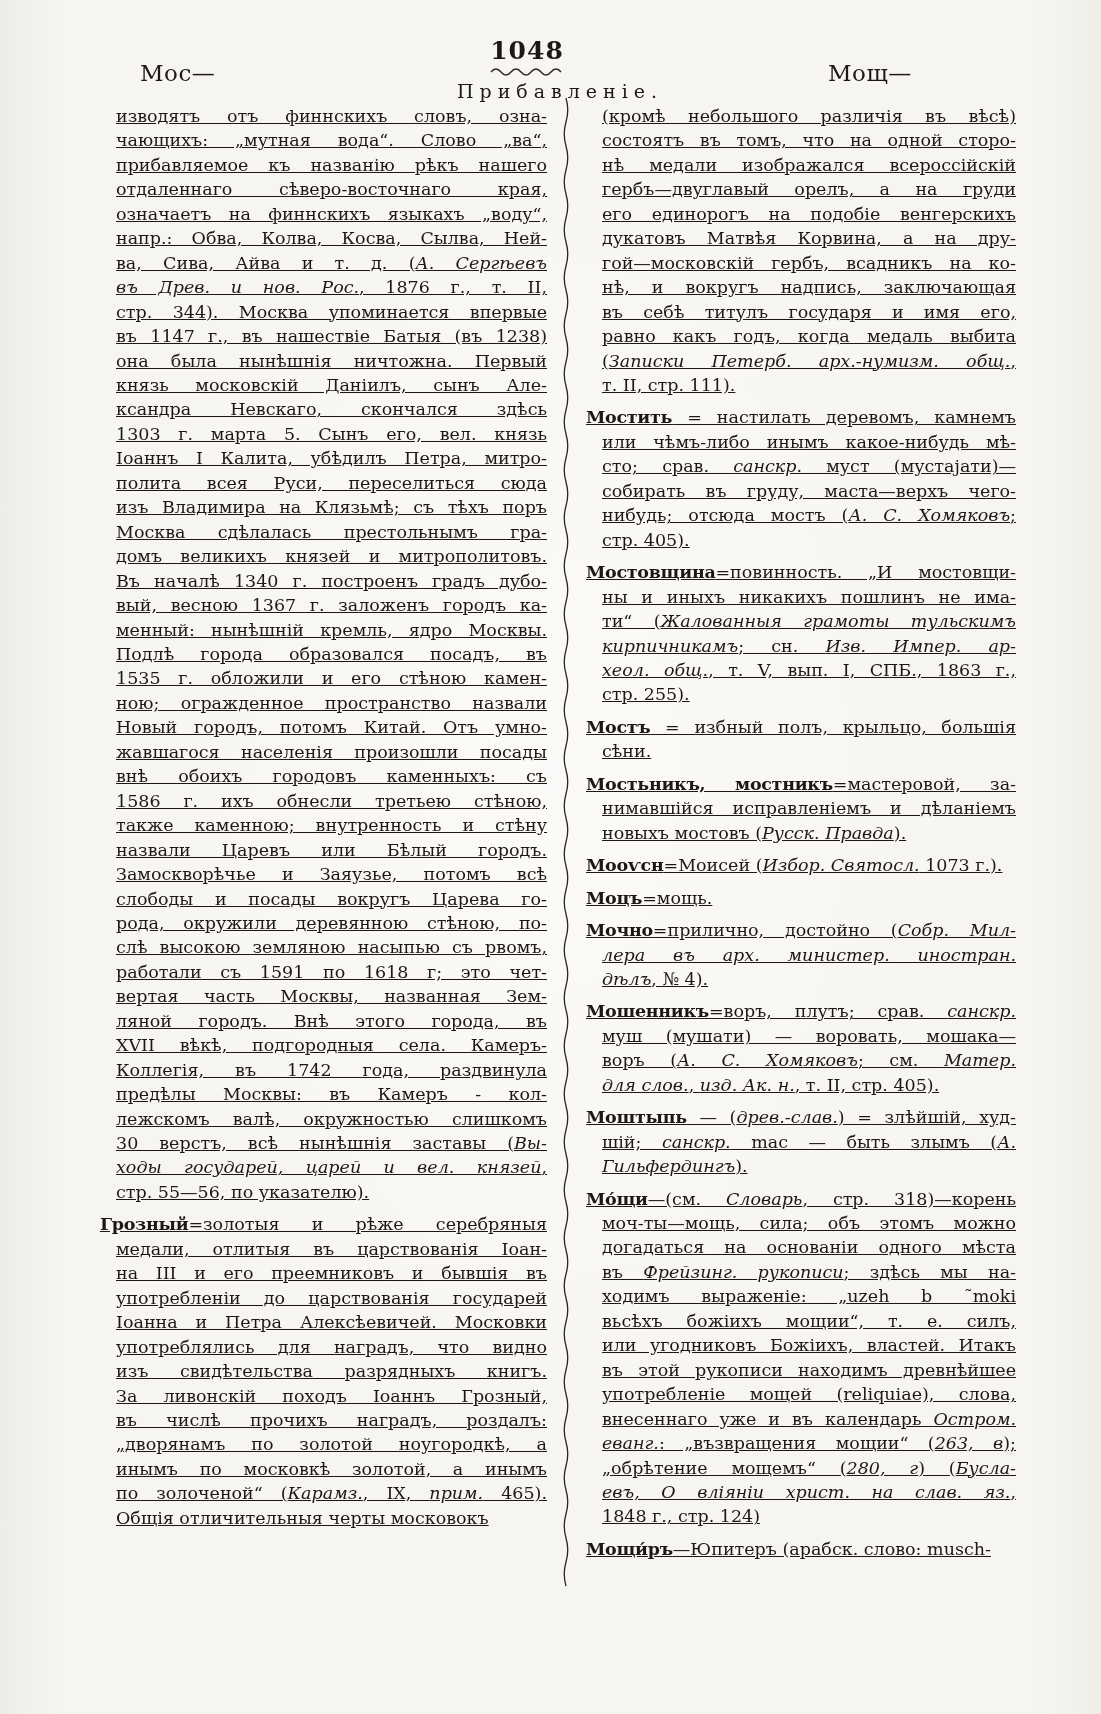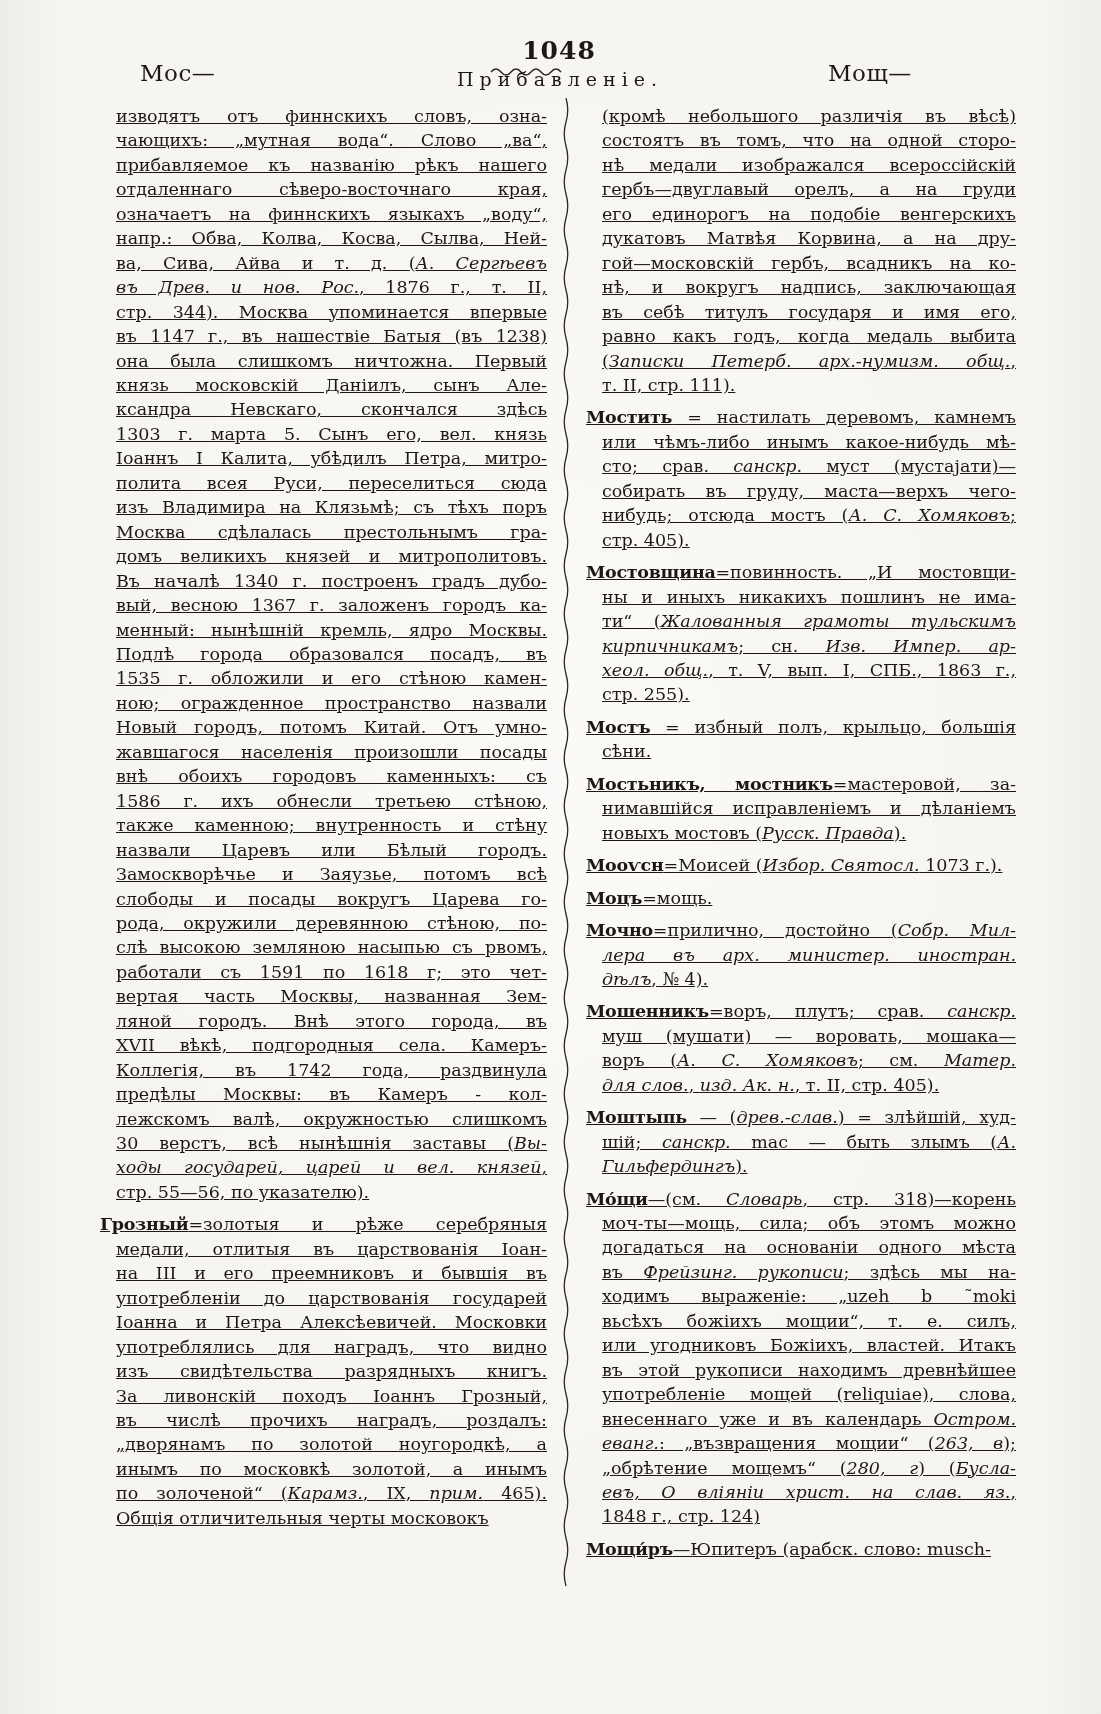--- a/index.html
+++ b/index.html
@@ -13,33 +13,33 @@
     color: var(--ink, #1c1915);
     position: relative;
   }
   .page {
     position: absolute; inset: 0;
     background: radial-gradient(ellipse at 50% 45%, rgba(255,255,255,.55) 0%, rgba(255,255,255,0) 60%),
                 linear-gradient(90deg, rgba(0,0,0,.035) 0%, rgba(0,0,0,0) 6%, rgba(0,0,0,0) 94%, rgba(0,0,0,.03) 100%);
   }
   .page-number {
     position: absolute; top: 36px; left: 527px; transform: translateX(-50%);
-    font-size: 25px; font-weight: bold; letter-spacing: 1px; margin-left: 32px;
+    font-size: 25px; font-weight: bold; letter-spacing: 1px;
   }
   .page-number-underline {
     position: absolute; top: 67px; left: 527px; transform: translateX(-50%);
   }
   .running-head {
     position: absolute; top: 60px;
     font-size: 23px; letter-spacing: .5px;
   }
   .running-head.left  { left: 140px; }
   .running-head.right { left: 828px; }
   .addendum-title {
-    position: absolute; top: 68px; left: 560px; transform: translateX(-50%);
+    position: absolute; top: 80px; left: 560px; transform: translateX(-50%);
     font-size: 19px; letter-spacing: 6px; white-space: nowrap;
   }
   .column {
     position: absolute; top: 104px;
     font-size: 17.5px; line-height: 24.45px; text-decoration: underline;
   }
   .column.left  { left: 100px; width: 447px; }
   .column.right { left: 586px; width: 430px; }
   .para + .para { margin-top: 8px; }
   .line {
@@ -83,21 +83,21 @@
         <div class="line first">изводятъ отъ финнскихъ словъ, озна-</div>
         <div class="line">чающихъ: „мутная вода“. Слово „ва“,</div>
         <div class="line">прибавляемое къ названію рѣкъ нашего</div>
         <div class="line">отдаленнаго сѣверо-восточнаго края,</div>
         <div class="line">означаетъ на финнскихъ языкахъ „воду“,</div>
         <div class="line">напр.: Обва, Колва, Косва, Сылва, Ней-</div>
         <div class="line">ва, Сива, Айва и т. д. (<i>А. Сергѣевъ</i></div>
         <div class="line"><i>въ Древ. и нов. Рос.</i>, 1876 г., т. II,</div>
         <div class="line">стр. 344). Москва упоминается впервые</div>
         <div class="line">въ 1147 г., въ нашествіе Батыя (въ 1238)</div>
-        <div class="line">она была слишкомъ ничтожна. Первый</div>
+        <div class="line">она была нынѣшнія ничтожна. Первый</div>
         <div class="line">князь московскій Даніилъ, сынъ Але-</div>
         <div class="line">ксандра Невскаго, скончался здѣсь</div>
         <div class="line">1303 г. марта 5. Сынъ его, вел. князь</div>
         <div class="line">Іоаннъ I Калита, убѣдилъ Петра, митро-</div>
         <div class="line">полита всея Руси, переселиться сюда</div>
         <div class="line">изъ Владимира на Клязьмѣ; съ тѣхъ поръ</div>
         <div class="line">Москва сдѣлалась престольнымъ гра-</div>
         <div class="line">домъ великихъ князей и митрополитовъ.</div>
         <div class="line">Въ началѣ 1340 г. построенъ градъ дубо-</div>
         <div class="line">вый, весною 1367 г. заложенъ городъ ка-</div>

